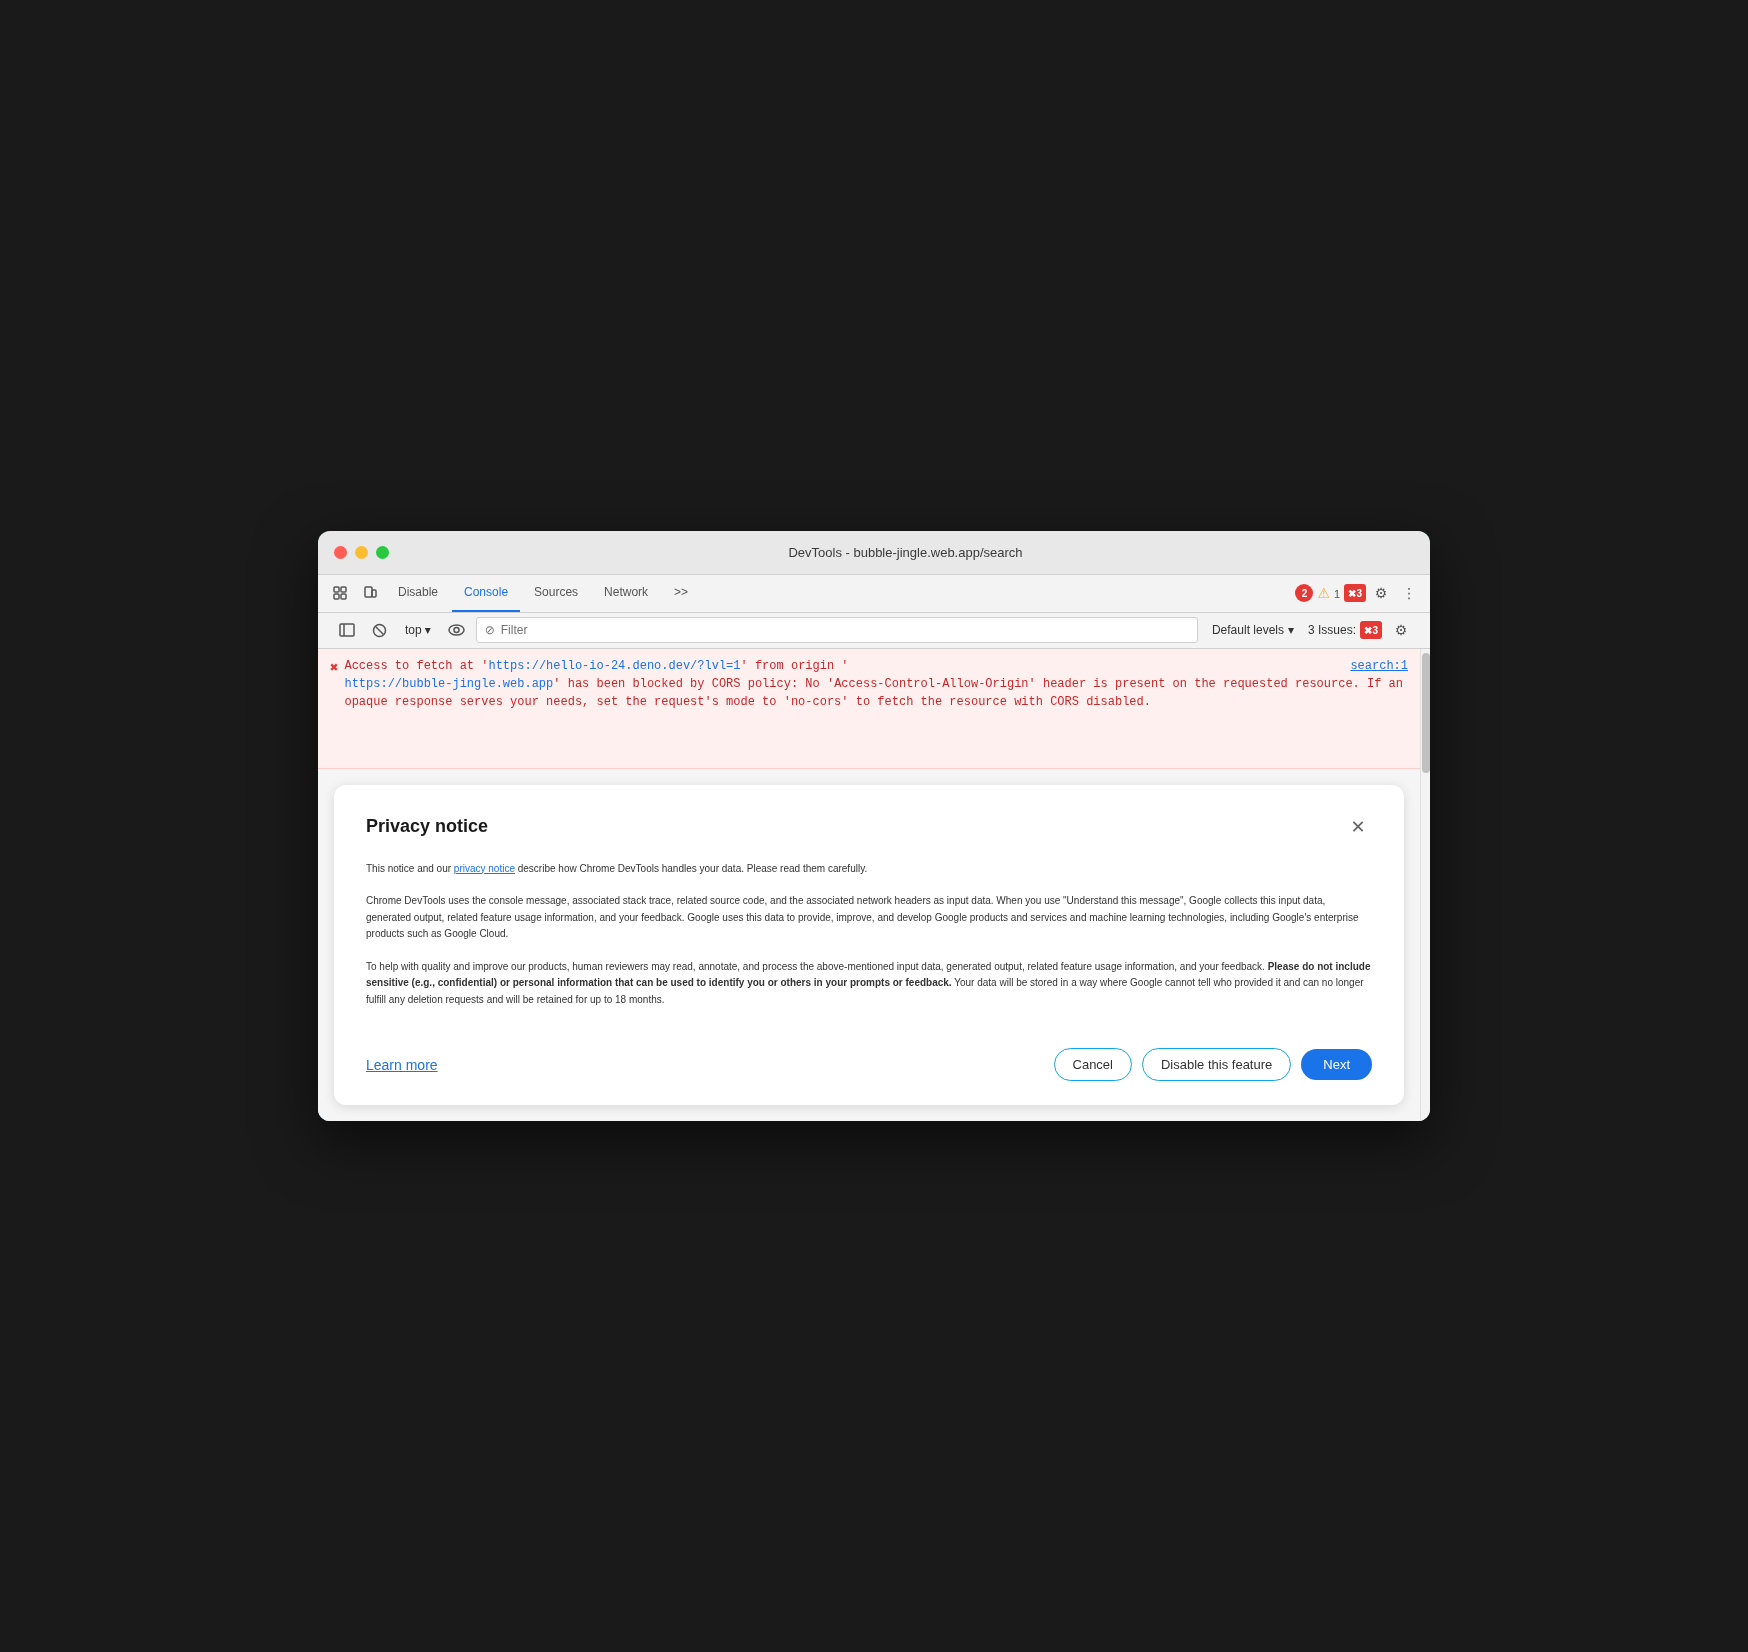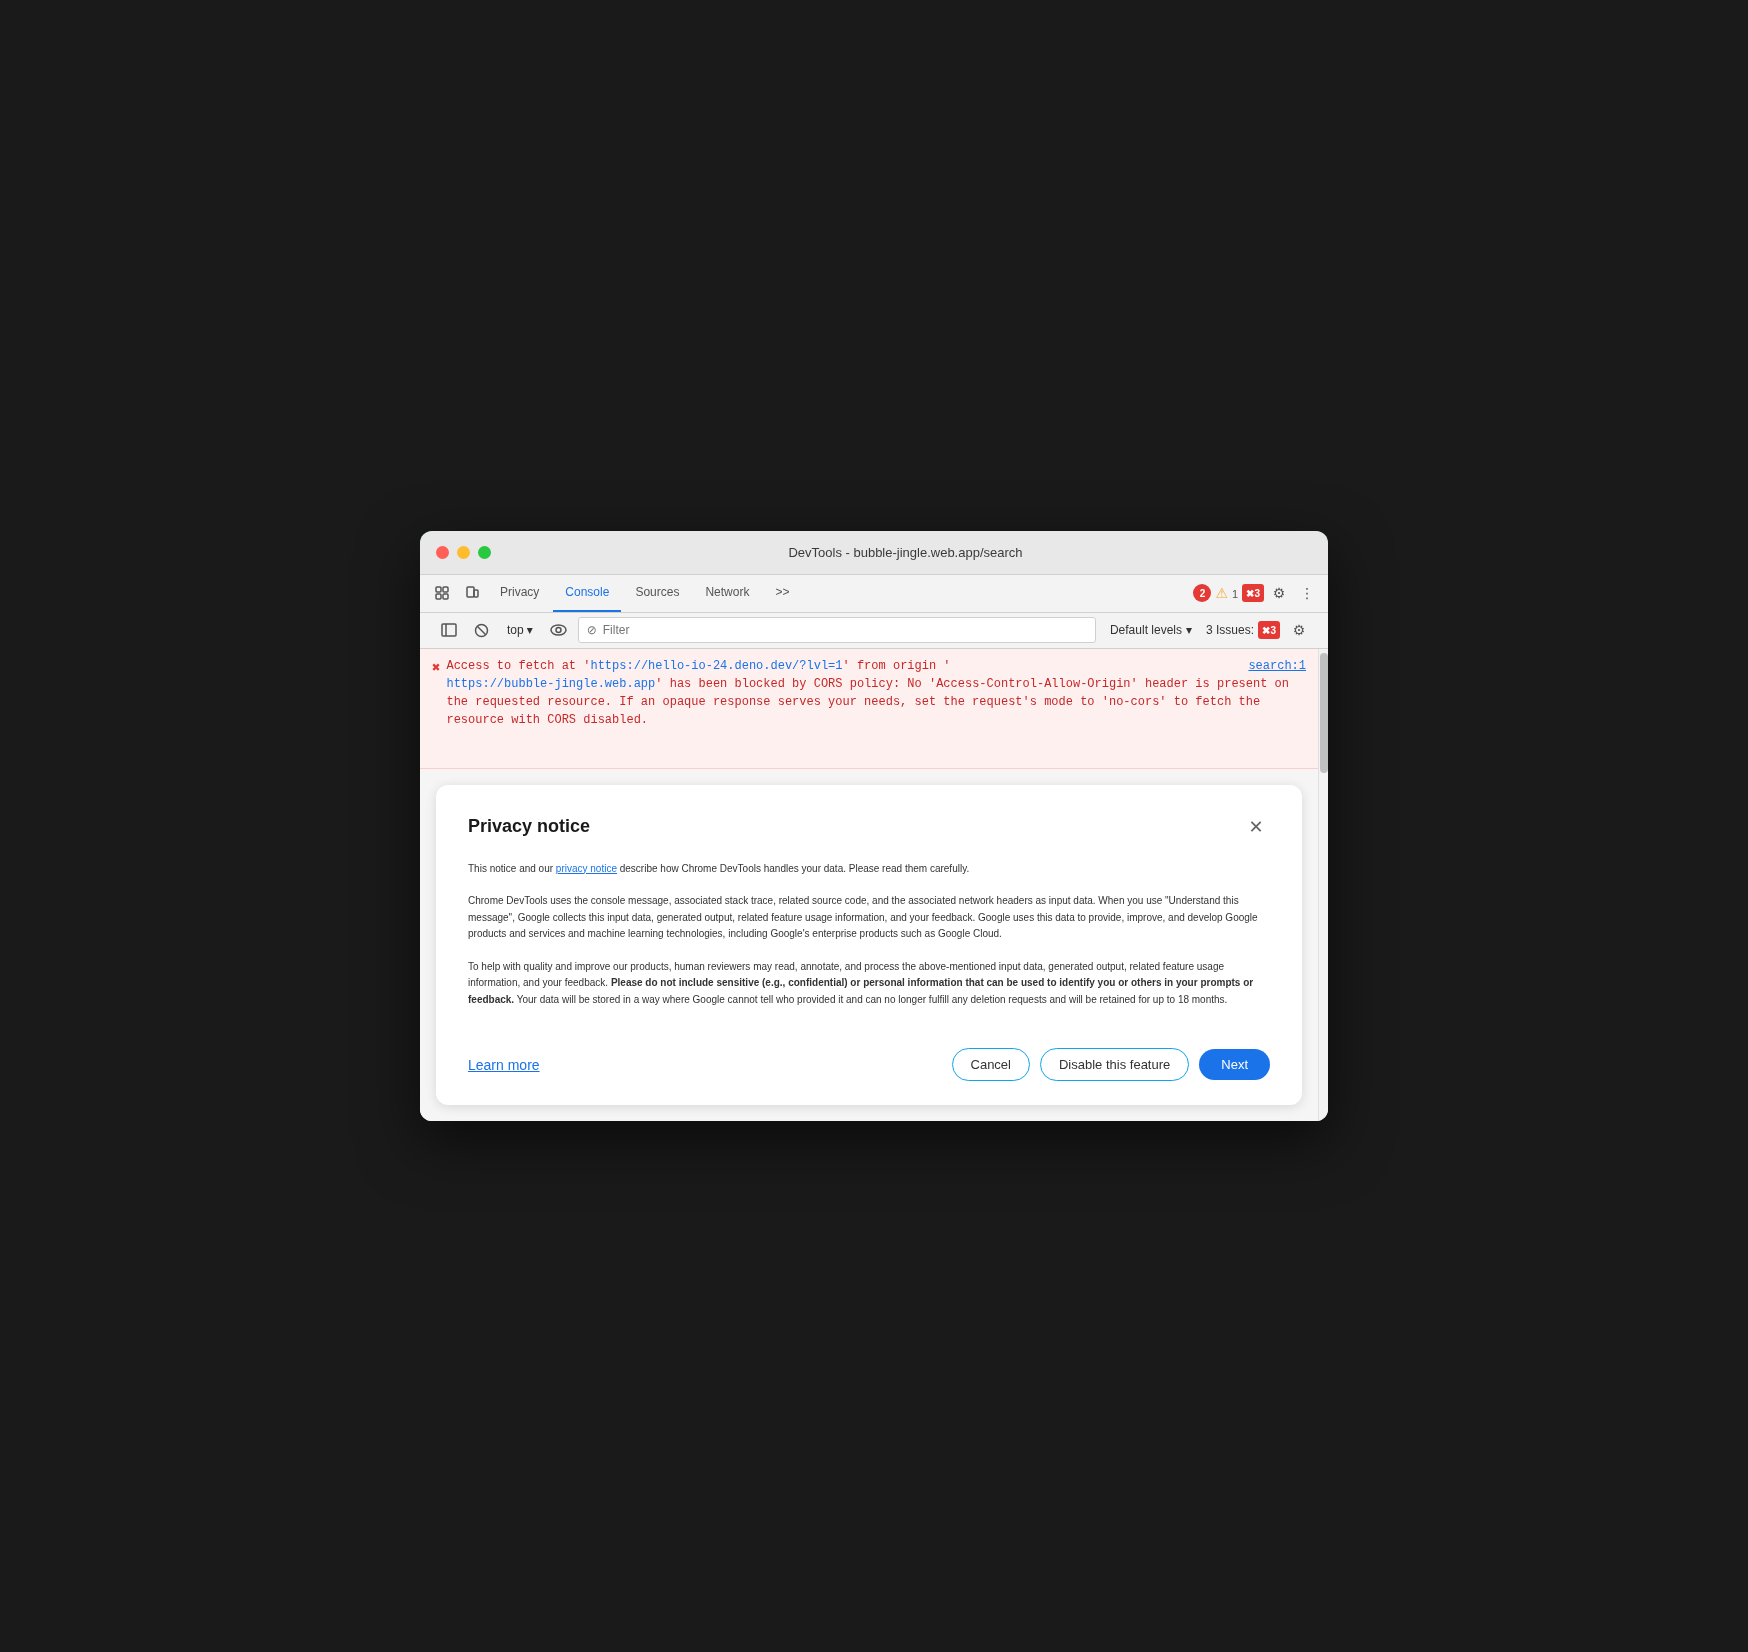--- a/index.html
+++ b/index.html
@@ -5,21 +5,21 @@
     * { box-sizing: border-box; margin: 0; padding: 0; }
     body {
       background: #1a1a1a;
       display: flex;
       justify-content: center;
       align-items: center;
       min-height: 100vh;
       font-family: -apple-system, BlinkMacSystemFont, 'Segoe UI', sans-serif;
     }
     .window {
-      width: 908px;
+      width: 1112px;
       background: #0f766e;
       border-radius: 12px;
       overflow: hidden;
       box-shadow: 0 20px 60px rgba(0,0,0,0.6);
     }
     .title-bar {
       background: #e8e8e8;
       padding: 14px 16px;
       display: flex;
       align-items: center;
@@ -358,21 +358,21 @@
           <rect x="9" y="9" width="5" height="5" rx="1"></rect>
         </svg>
       </button>
       <button class="tab-icon-btn">
         <svg width="16" height="16" viewBox="0 0 16 16" fill="none" stroke="#555" stroke-width="1.5">
           <rect x="3" y="2" width="7" height="10" rx="1"></rect>
           <rect x="10" y="5" width="4" height="7" rx="1"></rect>
         </svg>
       </button>
       <div class="tab">
-        <span>Privacy</span>
+        <span>Disable</span>
       </div>
       <div class="tab active">
         <span>Console</span>
       </div>
       <div class="tab">
         <span>Sources</span>
       </div>
       <div class="tab">
         <span>Network</span>
       </div>

